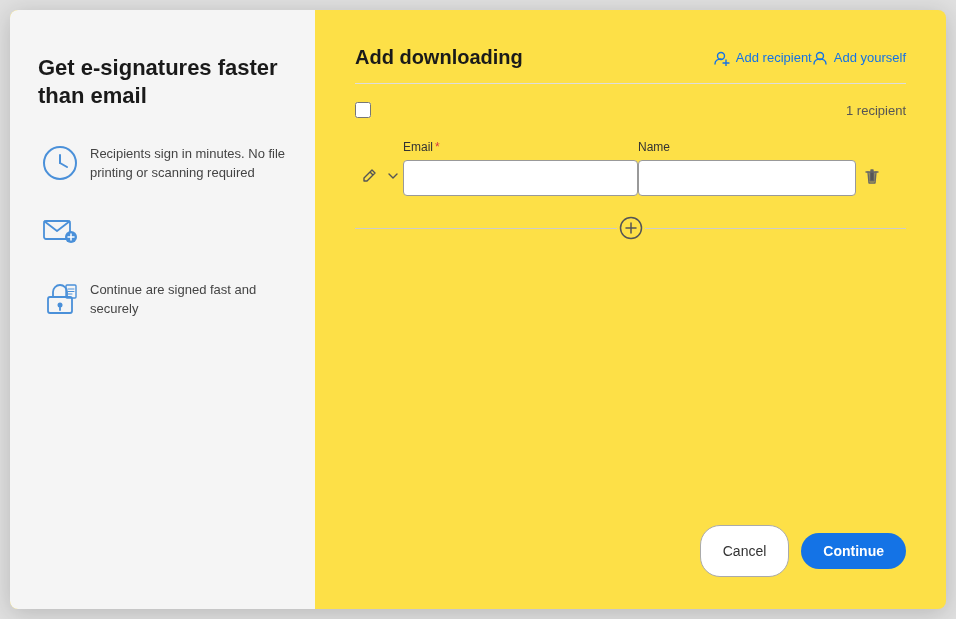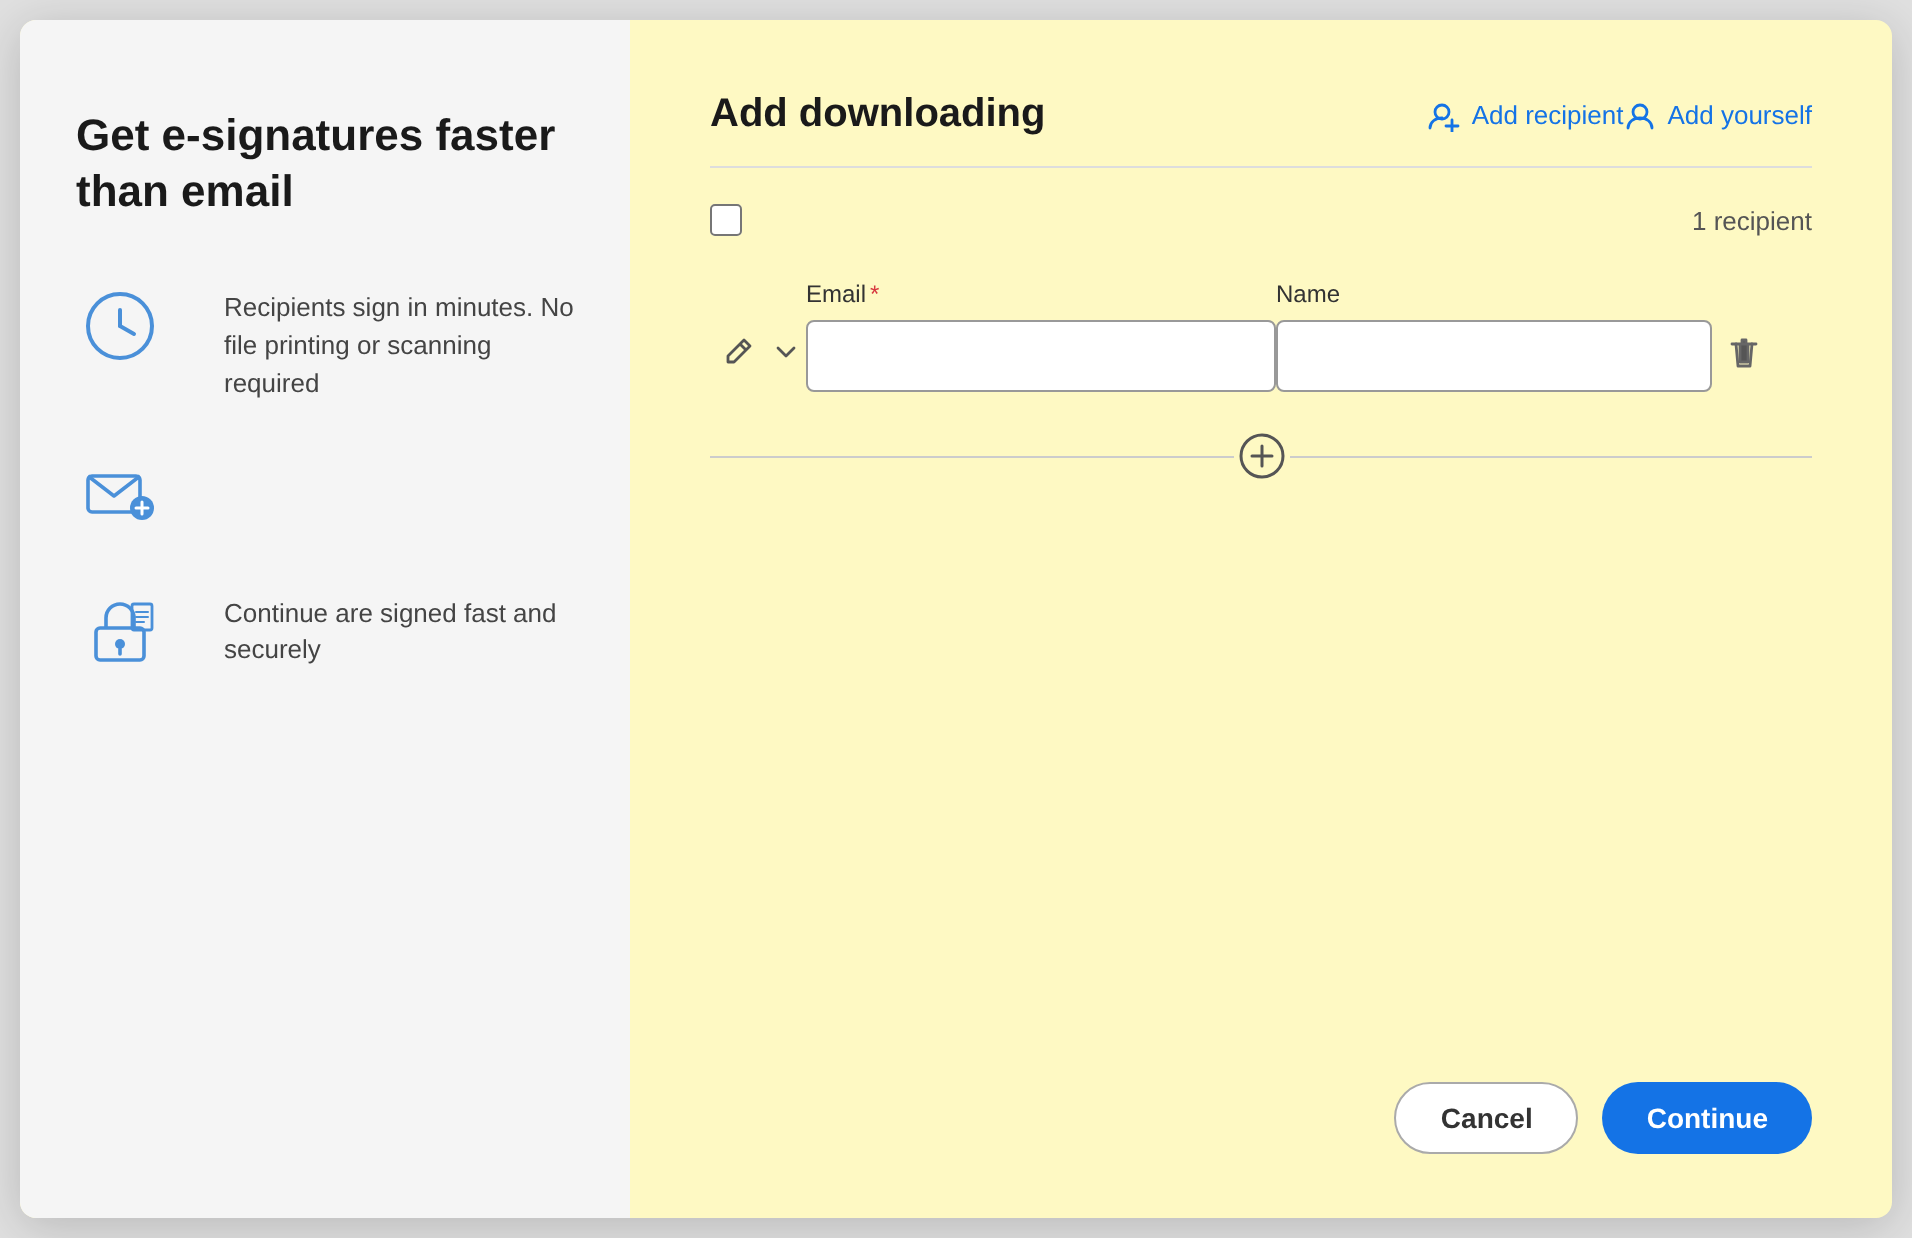--- a/index.html
+++ b/index.html
@@ -9,21 +9,21 @@
       display: flex;
       align-items: center;
       justify-content: center;
       width: 956px;
       height: 619px;
       overflow: hidden;
     }
     .modal {
       width: 936px;
       height: 599px;
-      background: #fef9c3;
+      background: #fde047;
       border-radius: 8px;
       display: flex;
       overflow: hidden;
       box-shadow: 0 4px 24px rgba(0,0,0,0.18);
     }
     
     .left-panel {
       width: 305px;
       background: #f5f5f5;
       padding: 44px 28px 32px 28px;
@@ -34,21 +34,21 @@
     .left-panel h1 {
       font-size: 22px;
       font-weight: 700;
       color: #1a1a1a;
       line-height: 1.25;
       margin-bottom: 32px;
     }
     .feature-item {
       display: flex;
       align-items: flex-start;
-      gap: 30px;
+      gap: 8px;
       margin-bottom: 24px;
     }
     .feature-icon {
       width: 44px;
       height: 44px;
       flex-shrink: 0;
     }
     .feature-icon svg {
       width: 44px;
       height: 44px;
@@ -235,29 +235,29 @@
     .add-circle-btn svg { width: 24px; height: 24px; }
     .bottom-actions {
       display: flex;
       align-items: center;
       justify-content: flex-end;
       gap: 12px;
       margin-top: auto;
       padding-top: 20px;
     }
     .cancel-btn {
-      height: 36px;
+      height: 52px;
       padding: 0 22px;
       border: 1.5px solid #aaa;
       border-radius: 20px;
       background: #fff;
       font-size: 14px;
       color: #333;
       cursor: pointer;
-      font-weight: 700;
+      font-weight: 400;
     }
     .continue-btn {
       height: 36px;
       padding: 0 22px;
       border: none;
       border-radius: 20px;
       background: #1473e6;
       font-size: 14px;
       color: #fff;
       cursor: pointer;

